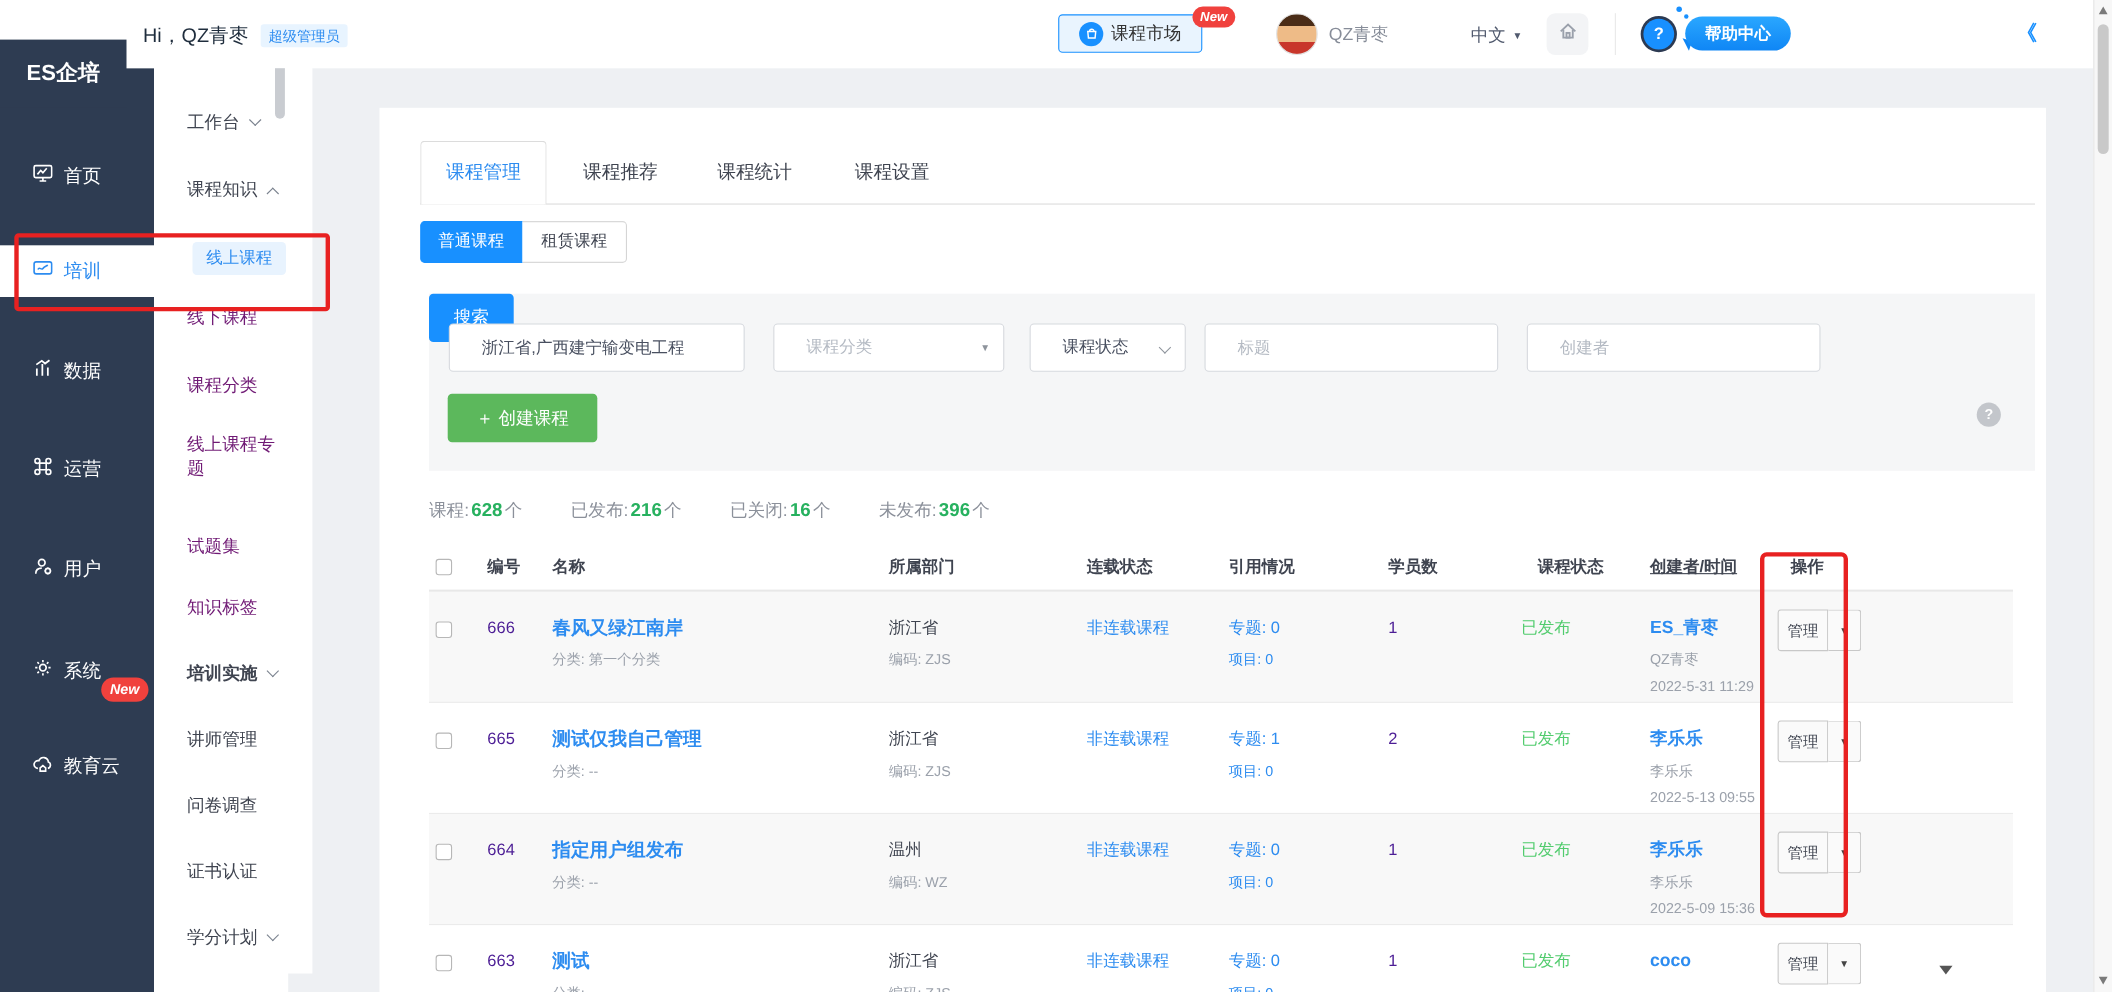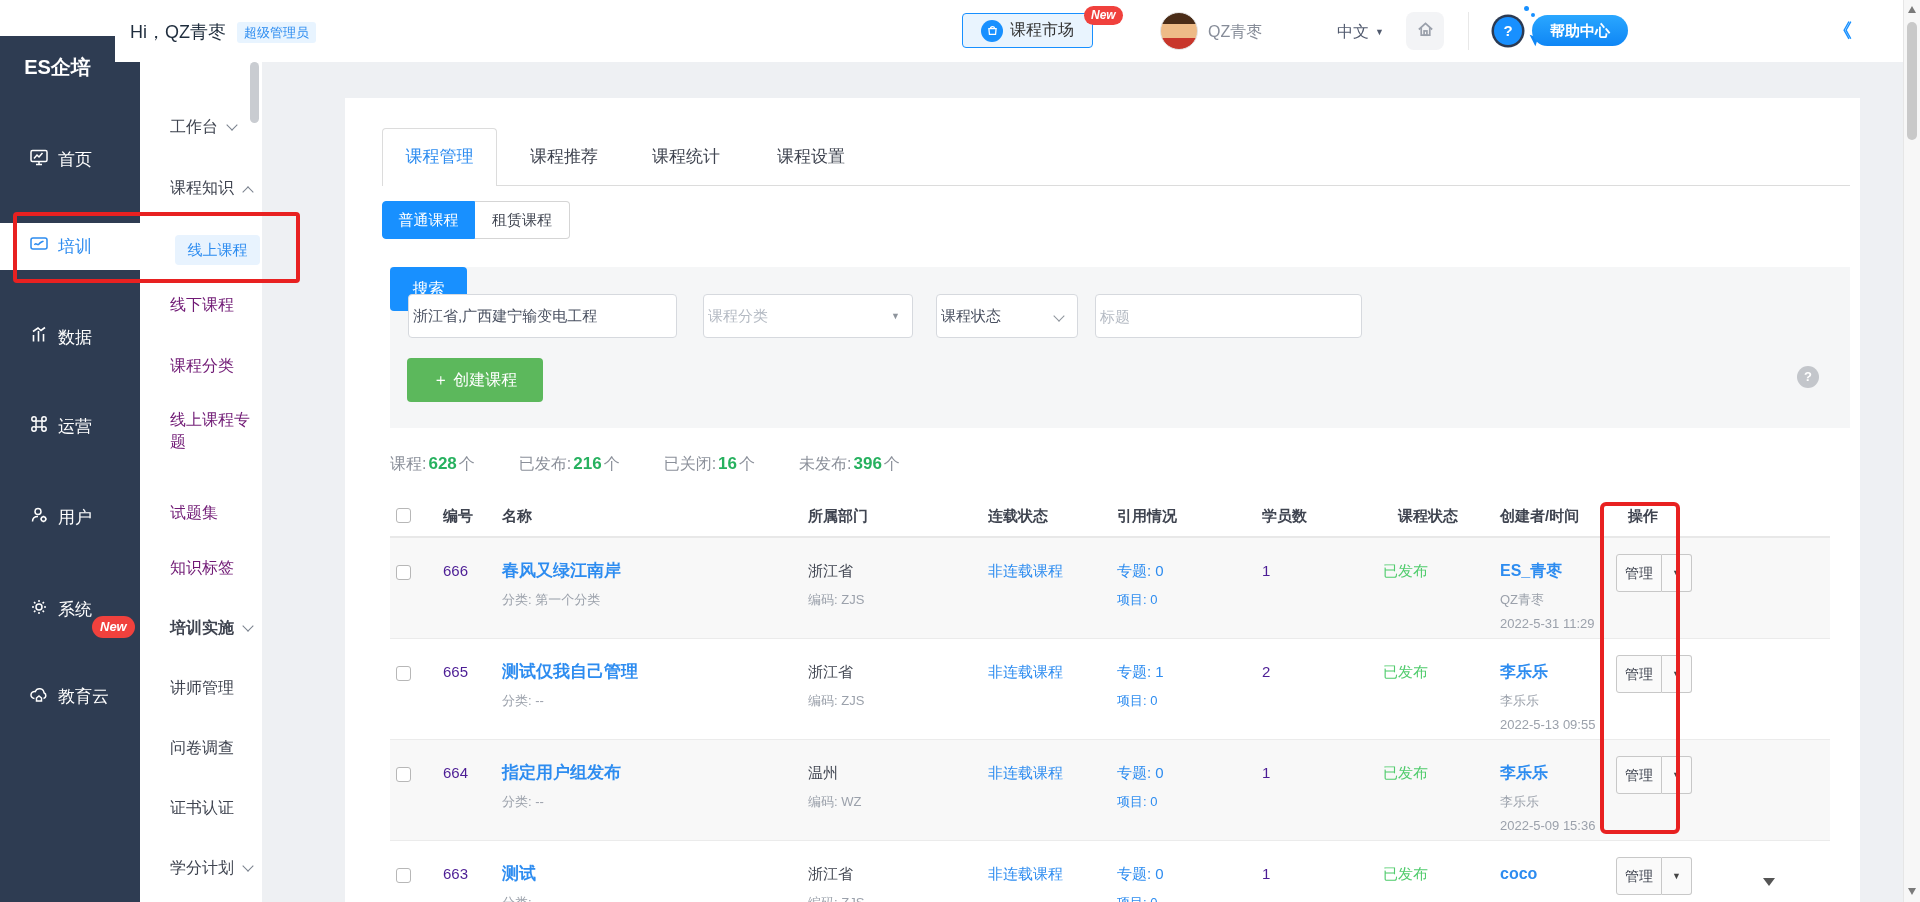--- a/index.html
+++ b/index.html
@@ -47,21 +47,21 @@
   #sidenav { position:absolute; left:0; top:62px; width:140px; height:840px; background:var(--sidebar-dark,#2e3c52); z-index:5; }
   .nav-item { position:absolute; left:0; width:140px; height:46px; display:flex; align-items:center;
     padding-left:30px; gap:10px; color:#fff; font-size:17px; cursor:pointer; }
   .nav-item svg { stroke:#fff; }
   .nav-item.active { background:#ffffff; color:var(--link-blue,#2d8cf0); }
   .nav-item.active svg { stroke:var(--link-blue,#2d8cf0); }
   #nav-badge { position:absolute; left:92px; top:616px; height:22px; line-height:22px; padding:0 8px;
     background:var(--badge-red,#f0413d); color:#fff; font-size:13px; font-weight:bold; font-style:italic;
     border-radius:11px; z-index:6; }
   
-  #submenu { position:absolute; left:140px; top:60px; width:122px; height:840px; background:#fff; z-index:4; }
+  #submenu { position:absolute; left:140px; top:45px; width:144px; height:840px; background:#fff; z-index:4; }
   .sm-item { position:absolute; left:30px; height:30px; line-height:30px; font-size:16px; cursor:pointer; white-space:nowrap; }
   .sm-parent { color:#3f4450; }
   .sm-child { color:#701a75; }
   .sm-active { left:35px; width:85px; height:30px; background:var(--active-bg,#e8f3fe);
     color:var(--link-blue,#2d8cf0); font-size:15px; text-align:center; border-radius:4px; }
   .sm-wrap { width:82px; white-space:normal; line-height:22px; }
   .chev { display:inline-block; width:8px; height:8px; border-right:1.6px solid #7a828e;
     border-bottom:1.6px solid #7a828e; transform:rotate(45deg); margin-left:10px; vertical-align:3px; }
   .chev.up { transform:rotate(225deg); vertical-align:-3px; }
   #sm-thumb { position:absolute; left:110px; top:2px; width:9px; height:61px; background:#c9ccd1; border-radius:5px; cursor:pointer; }
@@ -75,21 +75,21 @@
     font-size:17px; text-align:center; line-height:56px; z-index:2; cursor:pointer; }
   .tab { position:absolute; top:30px; height:57px; line-height:57px; font-size:17px; color:#3f4450; cursor:pointer; }
   #tab1 { left:185px; } #tab2 { left:307px; } #tab3 { left:432px; }
   
   .seg { position:absolute; top:103px; height:38px; line-height:36px; text-align:center; font-size:15px; cursor:pointer; }
   #seg0 { left:37px; width:93px; background:var(--primary-blue,#1890ff); color:#fff; border:1px solid var(--primary-blue,#1890ff); border-radius:4px 0 0 4px; }
   #seg1 { left:130px; width:95px; background:#fff; color:#3f4450; border:1px solid #d5d5d5; border-left:none; border-radius:0 4px 4px 0; }
   
   #fpanel { position:absolute; left:45px; top:169px; width:1460px; height:161px; background:#f5f6f7; }
   .fctl { position:absolute; top:27px; height:44px; background:#fff; border:1px solid #d6d9de;
-    border-radius:4px; font-size:15px; line-height:42px; padding:0 4px; color:#495060; }
+    border-radius:4px; font-size:15px; line-height:42px; padding:0 29px; color:#495060; }
   input.fctl { outline:none; }
   input.fctl::placeholder { color:#b4bac3; }
   #f-dept { left:18px; width:269px; }
   #f-cat  { left:313px; width:210px; color:#b4bac3; cursor:pointer; }
   #f-stat { left:546px; width:142px; cursor:pointer; }
   #f-title { left:705px; width:267px; }
   #f-creator { left:998px; width:267px; }
   #f-search { left:1288px; width:77px; height:44px; top:27px; background:var(--primary-blue,#1890ff);
     color:#fff; font-size:16px; border:none; border-radius:4px; cursor:pointer; }
   .sel-caret { position:absolute; right:12px; top:0; font-size:9px; color:#8e949c; }
@@ -107,21 +107,21 @@
   #thead { position:relative; height:43px; border-bottom:2px solid #e8e8e8; font-weight:bold; font-size:15px; color:#3f4450; }
   #thead > div { position:absolute; top:0; line-height:41px; }
   .row { position:relative; height:101px; border-bottom:1px solid #ebebeb; }
   .row.stripe { background:#f8f8f8; }
   .cb { position:absolute; width:15px; height:15px; border:1px solid #b7b7b7; border-radius:3px; background:#fff; cursor:pointer; }
   #thead .cb { left:6px; top:13px; }
   .row .cb { left:6px; top:27px; }
   .c-id { left:53px; } .c-name { left:112px; } .c-dept { left:418px; } .c-serial { left:598px; }
   .c-ref { left:727px; } .c-stu { left:872px; } .c-status { left:993px; } .c-creator { left:1110px; }
   .h-id { left:53px; } .h-name { left:112px; } .h-dept { left:418px; } .h-serial { left:598px; }
-  .h-ref { left:727px; } .h-stu { left:872px; } .h-status { left:1008px; } .h-creator { left:1110px; } .h-act { left:1238px; }
+  .h-ref { left:727px; } .h-stu { left:872px; } .h-status { left:1008px; } .h-creator { left:1110px;text-decoration:underline; } .h-act { left:1238px; }
   .row > div { position:absolute; }
   .l1 { top:22px; height:22px; line-height:22px; font-size:15px; }
   .l2 { top:52px; height:20px; line-height:20px; font-size:13px; color:#9ba1ab; }
   .l3 { top:76px; height:20px; line-height:20px; font-size:13px; color:#9ba1ab; }
   .name { font-size:17px; font-weight:bold; color:var(--link-blue,#2d8cf0); cursor:pointer; }
   .blue { color:var(--link-blue,#2d8cf0); }
   .dim { color:#4c1d95; }
   .dark { color:#3f4450; }
   .green { color:var(--status-green,#52cc6e); }
   .creator { font-size:16px; font-weight:bold; color:var(--link-blue,#2d8cf0); cursor:pointer; }
@@ -300,20 +300,21 @@
     <input class="fctl" id="f-dept" value="浙江省,广西建宁输变电工程" style="">
     <div class="fctl" id="f-cat">
       <span>课程分类</span>
       <span class="sel-caret">▼</span>
     </div>
     <div class="fctl" id="f-stat">
       <span>课程状态</span>
       <span class="sel-chev"></span>
     </div>
     <input class="fctl" id="f-title" placeholder="标题" style="">
+    <input class="fctl" id="f-creator" placeholder="创建者" style="">
     <button id="f-search">搜索</button>
     <button id="f-create"><span>＋</span> <span>创建课程</span></button>
     <div id="f-help">?</div>
   </div>
 
   <div id="stats">
     <span class="stat"><span>课程:</span><b>628</b><span>个</span></span>
     <span class="stat"><span>已发布:</span><b>216</b><span>个</span></span>
     <span class="stat"><span>已关闭:</span><b>16</b><span>个</span></span>
     <span class="stat"><span>未发布:</span><b>396</b><span>个</span></span>

